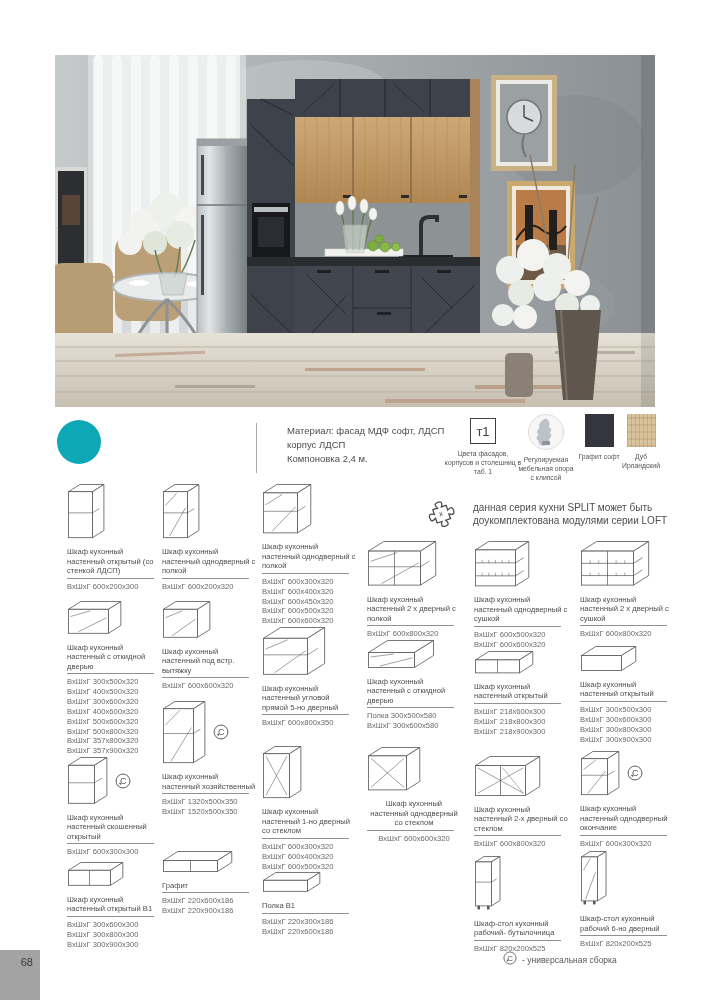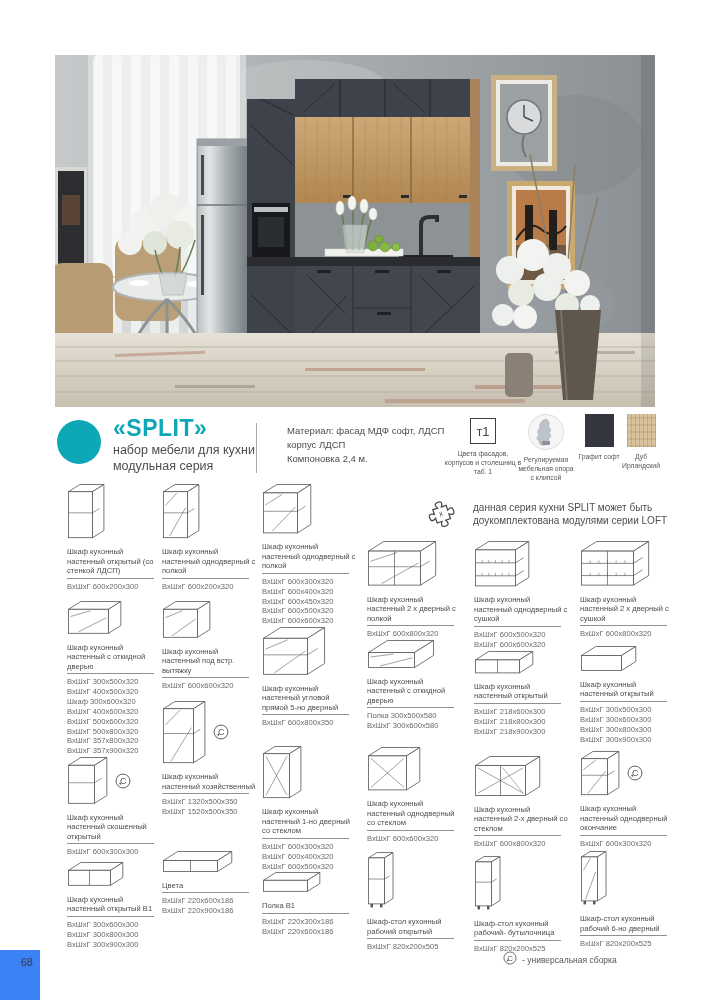--- a/index.html
+++ b/index.html
@@ -34,21 +34,21 @@
   
   .catalog{position:absolute;left:55px;top:483px;width:610px;height:470px;margin-left:12px;}
   .col{position:absolute;top:0;width:94px;}
   .item{display:block;}
   .draw{display:flex;align-items:center;gap:7px;margin-bottom:4px;min-height:18px;}
   .iname{font-size:7.6px;color:#4c4d4f;line-height:1.25;margin-bottom:2px;}
   .rule{border:none;border-top:1px solid #8f9094;width:87px;margin:2px 0 3px 0;}
   .size{font-size:7.6px;color:#67686c;line-height:1.3;white-space:nowrap;}
 
   
-  .pagenum-box{position:absolute;left:0;top:950px;width:40px;height:50px;background:#3b82f6;}
+  .pagenum-box{position:absolute;left:0;top:950px;width:40px;height:50px;background:#a3a3a3;}
   .pagenum{position:absolute;right:7px;top:6px;font-size:11px;color:#3a3a3c;}
   .legend{position:absolute;left:503px;top:951px;display:flex;align-items:center;gap:5px;}
   .legend-text{font-size:8.5px;color:#55565a;}
 </style>
 </head>
 <body>
 
 <div class="page">
 
   <div class="photo">
@@ -255,25 +255,20 @@
         <path d="M500,255 h46 l-8,90 h-30 z" fill="#5f564d"></path>
         <path d="M506,255 l6,90" stroke="#7b7166" stroke-width="2"></path>
         <rect x="450" y="298" width="28" height="44" rx="5" fill="#8a8076"></rect>
       </g>
       <rect x="586" y="0" width="14" height="352" fill="#000000" opacity=".10"></rect>
     </svg>
   </div>
 
   <div class="header">
     <div class="brand-circle" style="background: rgb(14, 167, 181);"></div>
-    <div class="brand-text">
-      <div class="series-title" style="color: rgb(14, 167, 181);">«SPLIT»</div>
-      <div class="series-sub">набор мебели для кухни</div>
-      <div class="series-sub">модульная серия</div>
-    </div>
     <div class="vdivider"></div>
     <div class="material">
       <div>Материал: фасад МДФ софт, ЛДСП</div>
       <div>корпус ЛДСП</div>
       <div>Компоновка 2,4 м.</div>
     </div>
     <div class="t1block">
       <div class="t1box">т1</div>
       <div class="smallcap">Цвета фасадов, корпусов и столешниц в таб. 1</div>
     </div>
@@ -332,21 +327,21 @@
                 <polygon points="41.5,9.3 53.85,1.5000000000000009 53.85,25.5 41.5,33.3" fill="#fff" stroke="#55565a" stroke-width="0.8"></polygon>
                 <rect x="1.5" y="9.3" width="40" height="24" fill="#fff" stroke="#55565a" stroke-width="0.8"></rect>
                 <line x1="3.5" y1="16.5" x2="23.5" y2="10.8" stroke="#55565a" stroke-width="0.55"></line>
                 <line x1="11.5" y1="31.799999999999997" x2="39.5" y2="17.7" stroke="#55565a" stroke-width="0.55"></line>
               </svg></span>
           </div>
           <div class="iname">Шкаф кухонный настенный с откидной дверью</div>
           <hr class="rule">
           <div class="size">ВхШхГ 300х500х320</div>
           <div class="size">ВхШхГ 400х500х320</div>
-          <div class="size">Шкаф 300х600х320</div>
+          <div class="size">ВхШхГ 300х600х320</div>
           <div class="size">ВхШхГ 400х600х320</div>
           <div class="size">ВхШхГ 500х600х320</div>
           <div class="size">ВхШхГ 500х800х320</div>
           <div class="size">ВхШхГ 357х800х320</div>
           <div class="size">ВхШхГ 357х900х320</div>
         </div>
         <div class="item" style="min-height: 105px;">
           <div class="draw">
             <span><svg width="41.35" height="48.8" viewBox="0 0 41.35 48.8">
                 <polygon points="1.5,9.3 13.85,1.5000000000000009 39.85,1.5000000000000009 27.5,9.3" fill="#fff" stroke="#55565a" stroke-width="0.8"></polygon>
@@ -436,21 +431,21 @@
         </div>
         <div class="item">
           <div class="draw">
             <span><svg width="71.25" height="23" viewBox="0 0 71.25 23">
                 <polygon points="1.5,10.5 15.75,1.5 69.75,1.5 55.5,10.5" fill="#fff" stroke="#55565a" stroke-width="0.8"></polygon>
                 <polygon points="55.5,10.5 69.75,1.5 69.75,12.5 55.5,21.5" fill="#fff" stroke="#55565a" stroke-width="0.8"></polygon>
                 <rect x="1.5" y="10.5" width="54" height="11" fill="#fff" stroke="#55565a" stroke-width="0.8"></rect>
                 <line x1="28.5" y1="10.5" x2="28.5" y2="21.5" stroke="#55565a" stroke-width="0.7"></line>
               </svg></span>
           </div>
-          <div class="iname">Цвета</div>
+          <div class="iname">Графит</div>
           <hr class="rule">
           <div class="size">ВхШхГ 220х600х186</div>
           <div class="size">ВхШхГ 220х900х186</div>
         </div>
       </div>
       <div class="col" style="left: 195px; padding-top: 0px;">
         <div class="item" style="min-height: 135px;">
           <div class="draw">
             <span><svg width="50.3" height="51.4" viewBox="0 0 50.3 51.4">
                 <polygon points="1.5,9.9 14.799999999999999,1.5 48.8,1.5 35.5,9.9" fill="#fff" stroke="#55565a" stroke-width="0.8"></polygon>
@@ -542,49 +537,33 @@
                 <rect x="1.5" y="13.5" width="46" height="15" fill="#fff" stroke="#55565a" stroke-width="0.8"></rect>
                 <line x1="3.5" y1="18" x2="26.8" y2="15" stroke="#55565a" stroke-width="0.55"></line>
                 <line x1="13" y1="27" x2="45.5" y2="18.75" stroke="#55565a" stroke-width="0.55"></line>
               </svg></span>
           </div>
           <div class="iname">Шкаф кухонный настенный с откидной дверью</div>
           <hr class="rule">
           <div class="size">Полка 300х500х580</div>
           <div class="size">ВхШхГ 300х600х580</div>
         </div>
-        <div class="item" style="min-height: 105px;">
+        <div class="item" style="min-height: 105px; text-align: center;">
           <div class="draw">
             <span><svg width="54.3" height="45.4" viewBox="0 0 54.3 45.4">
                 <polygon points="1.5,9.9 14.799999999999999,1.5 52.8,1.5 39.5,9.9" fill="#fff" stroke="#55565a" stroke-width="0.8"></polygon>
                 <polygon points="39.5,9.9 52.8,1.5 52.8,35.5 39.5,43.9" fill="#fff" stroke="#55565a" stroke-width="0.8"></polygon>
                 <rect x="1.5" y="9.9" width="38" height="34" fill="#fff" stroke="#55565a" stroke-width="0.8"></rect>
                 <line x1="4" y1="12.4" x2="37" y2="41.4" stroke="#55565a" stroke-width="0.55"></line>
                 <line x1="37" y1="12.4" x2="4" y2="41.4" stroke="#55565a" stroke-width="0.55"></line>
               </svg></span>
           </div>
           <div class="iname">Шкаф кухонный настенный однодверный со стеклом</div>
           <hr class="rule">
           <div class="size">ВхШхГ 600х600х320</div>
-        </div>
-        <div class="item">
-          <div class="draw">
-            <span><svg width="27.549999999999997" height="58.4" viewBox="0 0 27.549999999999997 58.4">
-                <polygon points="1.5,6.8999999999999995 10.049999999999999,1.5 26.049999999999997,1.5 17.5,6.8999999999999995" fill="#fff" stroke="#55565a" stroke-width="0.8"></polygon>
-                <polygon points="17.5,6.8999999999999995 26.049999999999997,1.5 26.049999999999997,47.5 17.5,52.9" fill="#fff" stroke="#55565a" stroke-width="0.8"></polygon>
-                <rect x="1.5" y="6.8999999999999995" width="16" height="46" fill="#fff" stroke="#55565a" stroke-width="0.8"></rect>
-                <line x1="1.5" y1="28.06" x2="17.5" y2="28.06" stroke="#55565a" stroke-width="0.6"></line>
-                <line x1="17.5" y1="28.06" x2="22.63" y2="24.82" stroke="#55565a" stroke-width="0.6"></line>
-                <rect x="3.5" y="52.9" width="2.5" height="3.5" fill="#55565a"></rect>
-                <rect x="13" y="52.9" width="2.5" height="3.5" fill="#55565a"></rect>
-              </svg></span>
-          </div>
-          <div class="iname">Шкаф-стол кухонный рабочий открытый</div>
-          <hr class="rule">
-          <div class="size">ВхШхГ 820х200х505</div>
         </div>
       </div>
       <div class="col" style="left: 407px; padding-top: 57px;">
         <div class="item" style="min-height: 105px;">
           <div class="draw">
             <span><svg width="56.3" height="47.4" viewBox="0 0 56.3 47.4">
                 <polygon points="1.5,9.9 14.799999999999999,1.5 54.8,1.5 41.5,9.9" fill="#fff" stroke="#55565a" stroke-width="0.8"></polygon>
                 <polygon points="41.5,9.9 54.8,1.5 54.8,37.5 41.5,45.9" fill="#fff" stroke="#55565a" stroke-width="0.8"></polygon>
                 <rect x="1.5" y="9.9" width="40" height="36" fill="#fff" stroke="#55565a" stroke-width="0.8"></rect>
                 <line x1="1.5" y1="22.86" x2="41.5" y2="22.86" stroke="#55565a" stroke-width="0.7"></line>

